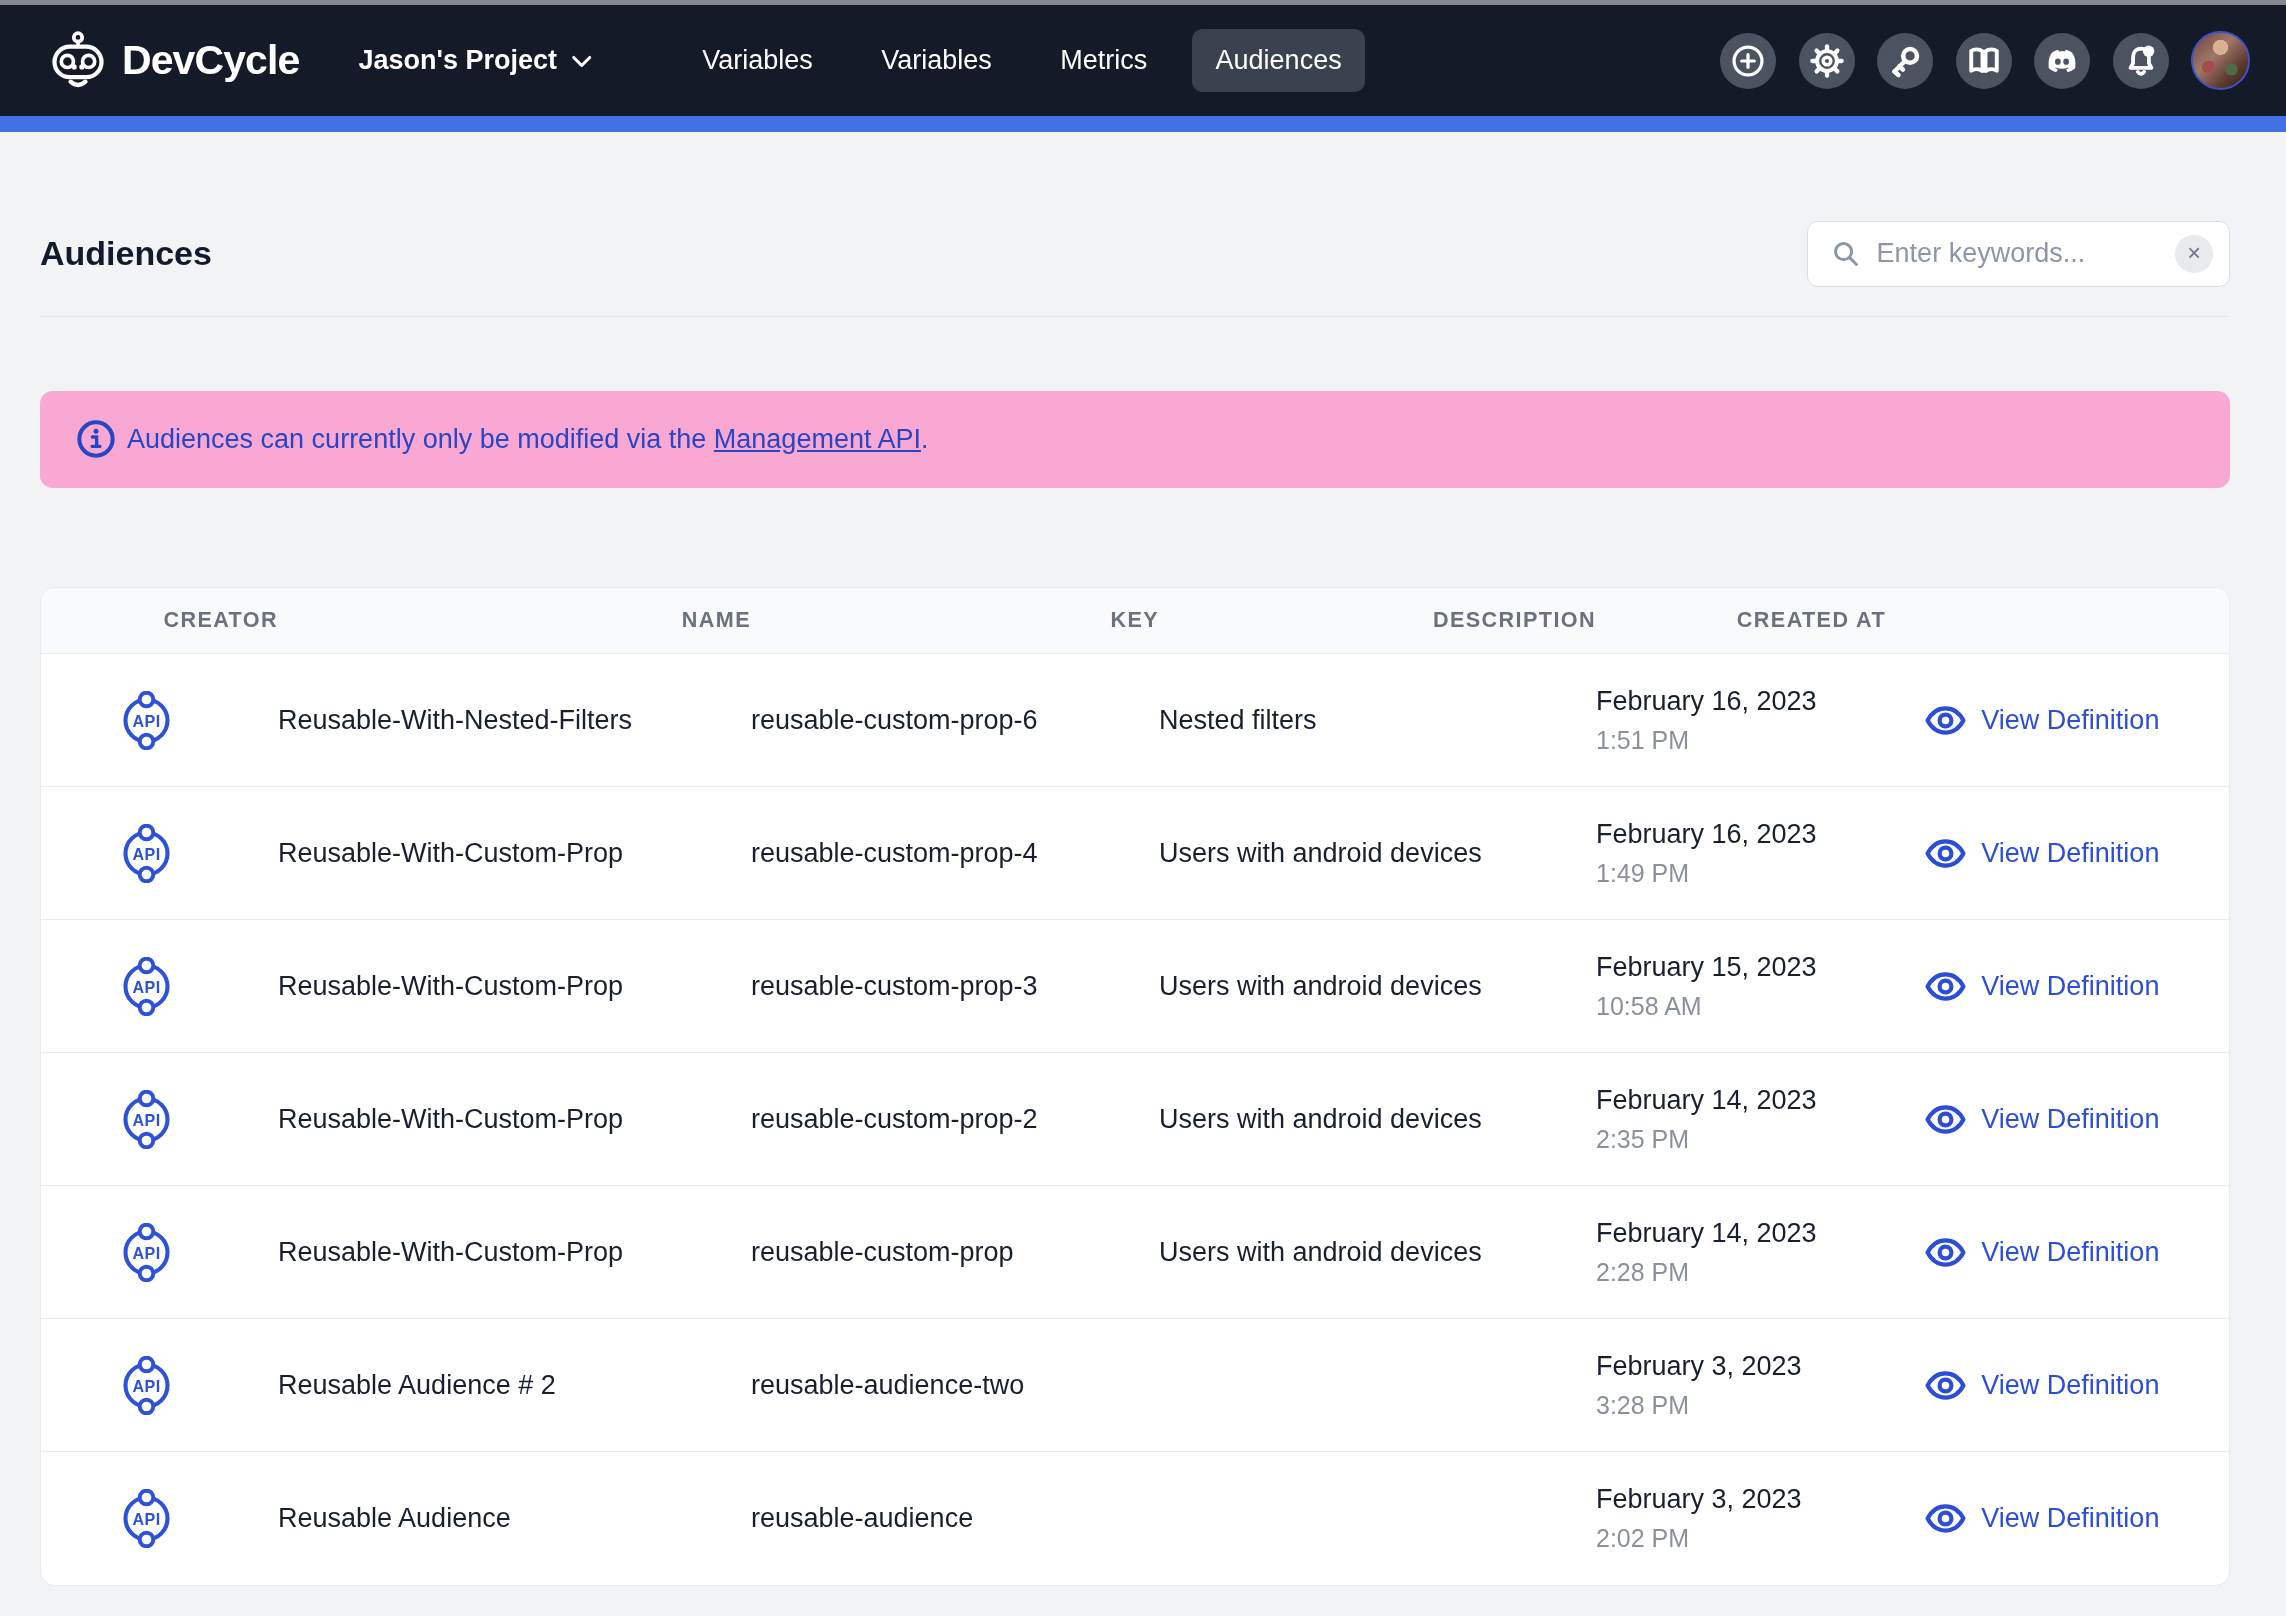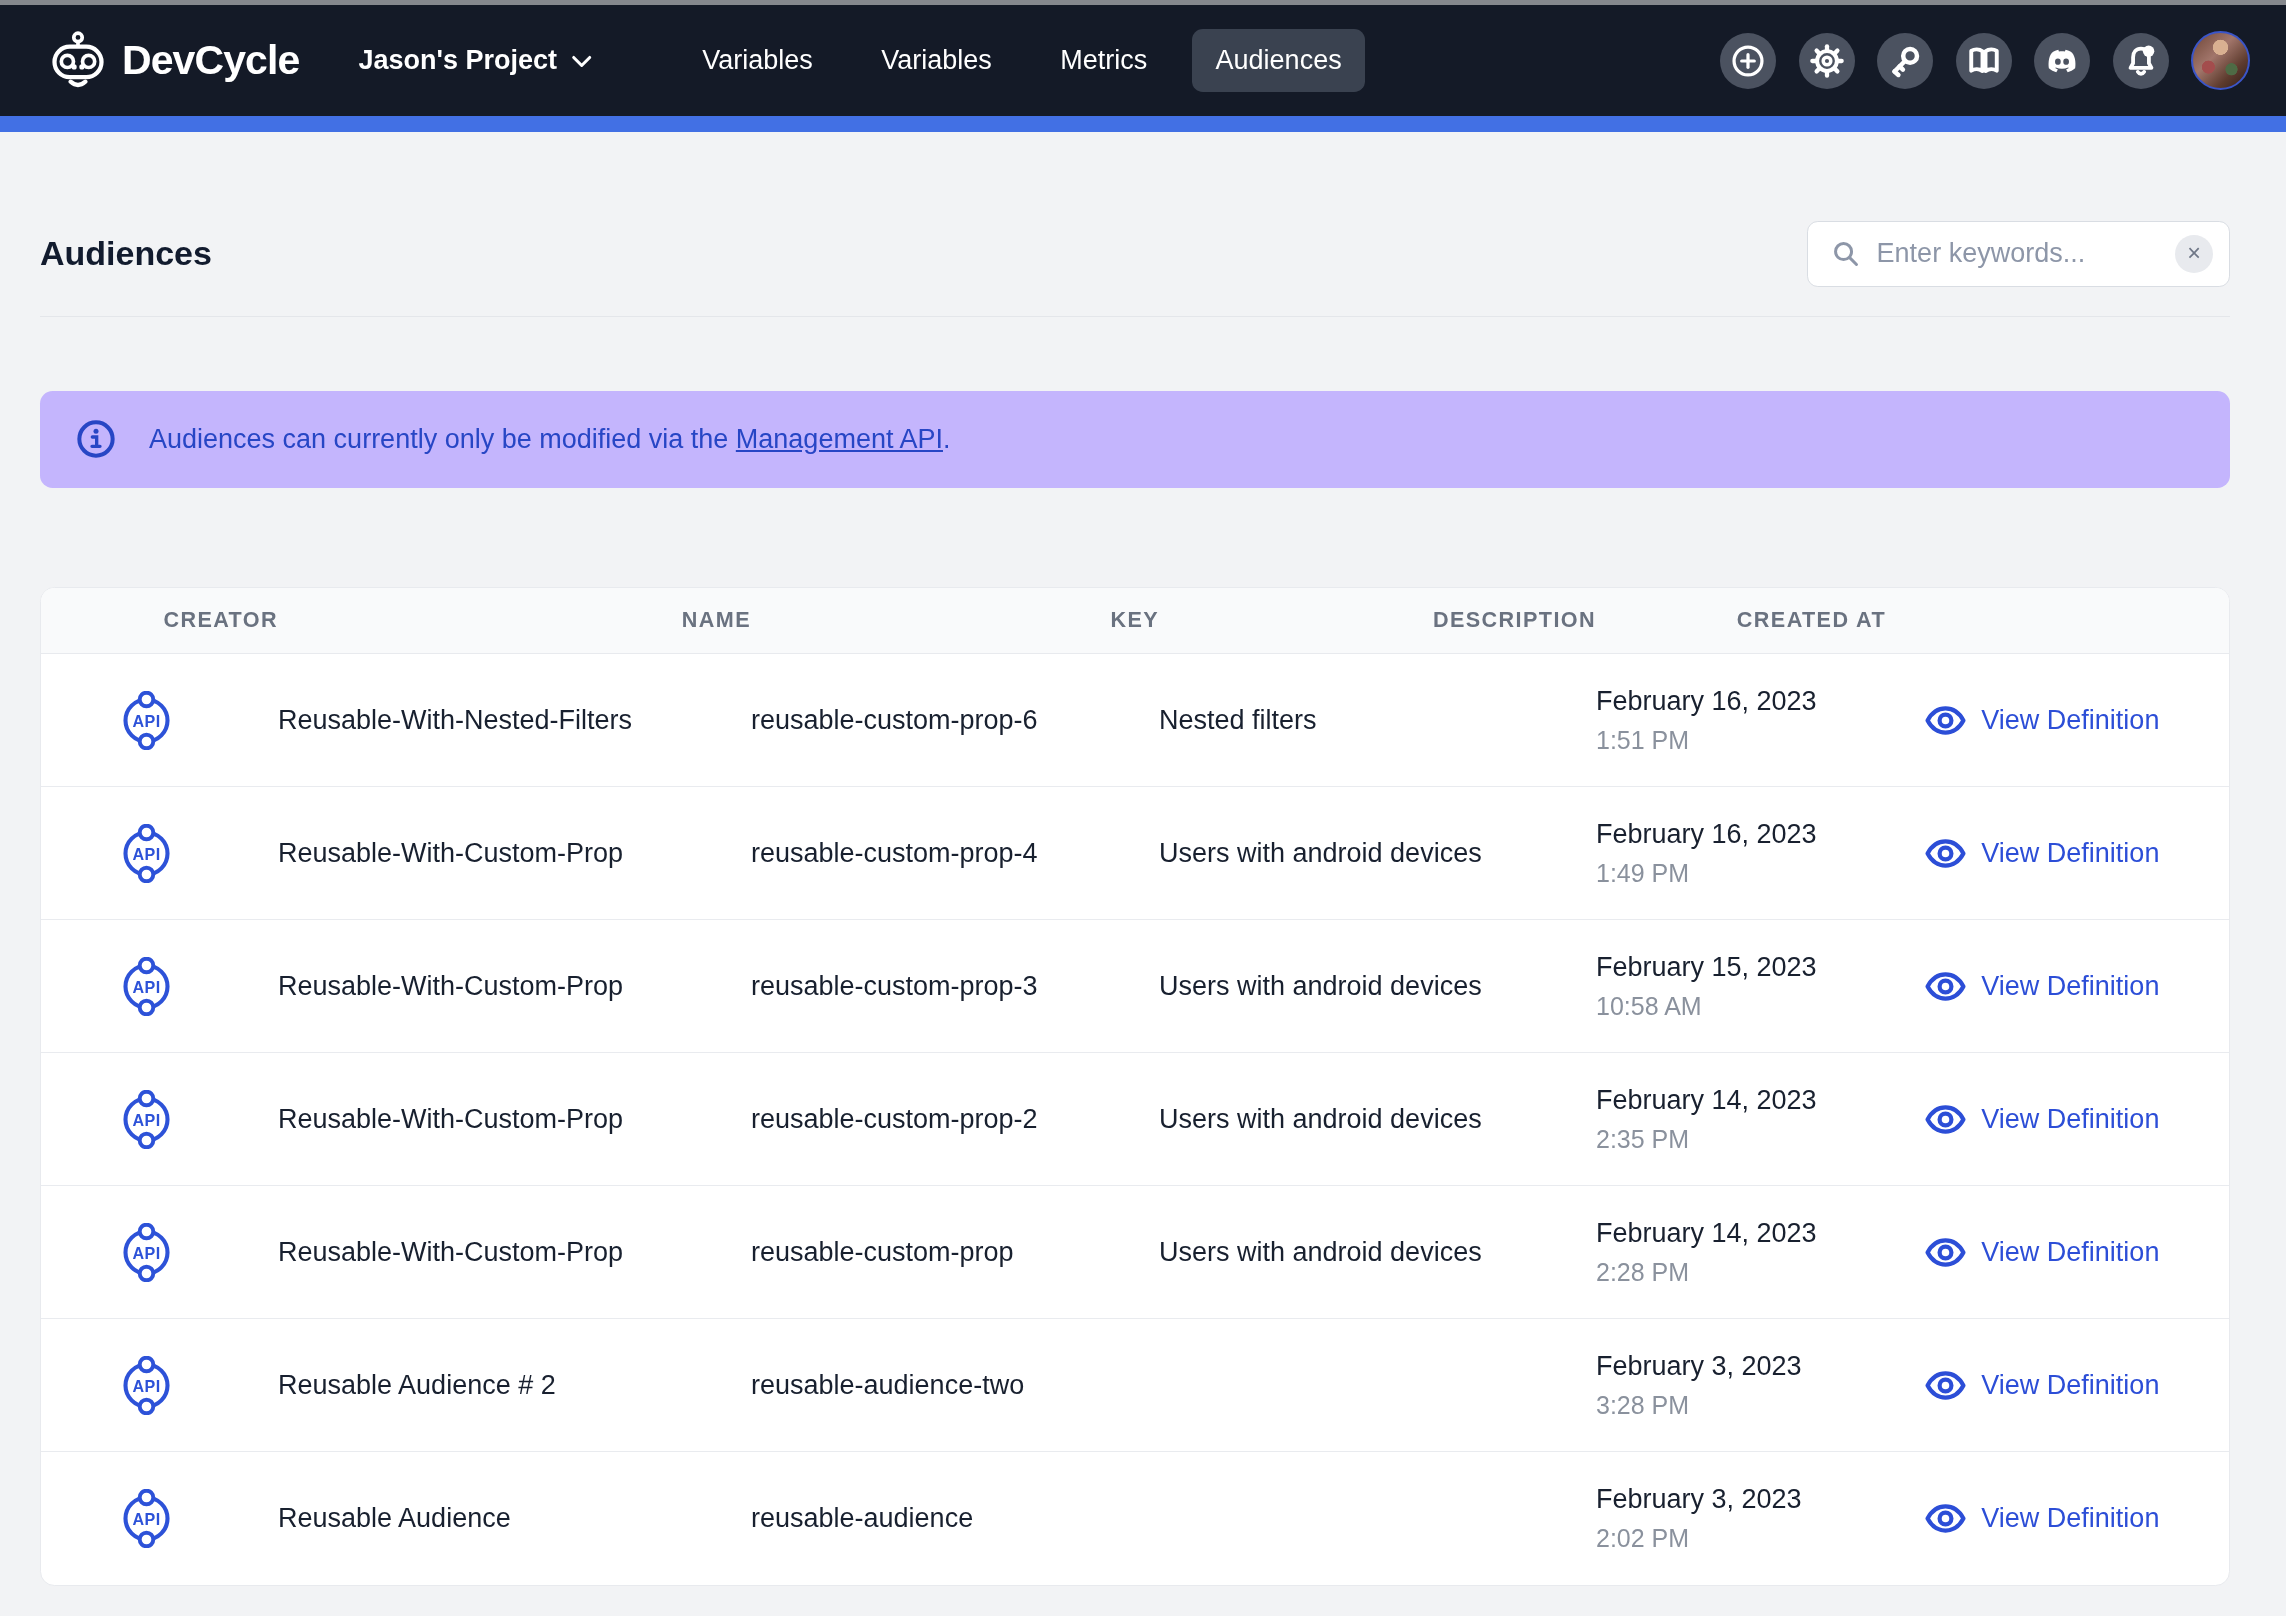--- a/index.html
+++ b/index.html
@@ -73,22 +73,22 @@
   .search-box input::placeholder { color:#8d96a8; }
   .search-clear {
     width:38px; height:38px; border-radius:50%; background:#e8eaee;
     display:flex; align-items:center; justify-content:center;
     color:#6f7787; font-size:23.4px; cursor:pointer; flex:0 0 auto;
   }
 
   .divider { border:none; border-top:1.8px solid #e4e6ea; margin-top:29px; }
 
   .info-banner {
-    margin-top:74px; height:97px; background:#c4b5fd; border-radius:12.6px;
-    display:flex; align-items:center; padding:0 36px; gap:33px;
+    margin-top:74px; height:97px; background:#f9a8d4; border-radius:12.6px;
+    display:flex; align-items:center; padding:0 36px; gap:11px;
   }
   .info-banner .banner-text { font-size:27px; color:#2746c5; font-weight:500; }
   .info-banner a { color:#2746c5; font-weight:500; text-decoration:underline; cursor:pointer; }
 
   
   .table-card {
     margin-top:99px; background:#fff; border-radius:14.4px;
     border:0.9px solid #e8eaee; overflow:hidden;
   }
   table { width:100%; border-collapse:collapse; table-layout:fixed; }

